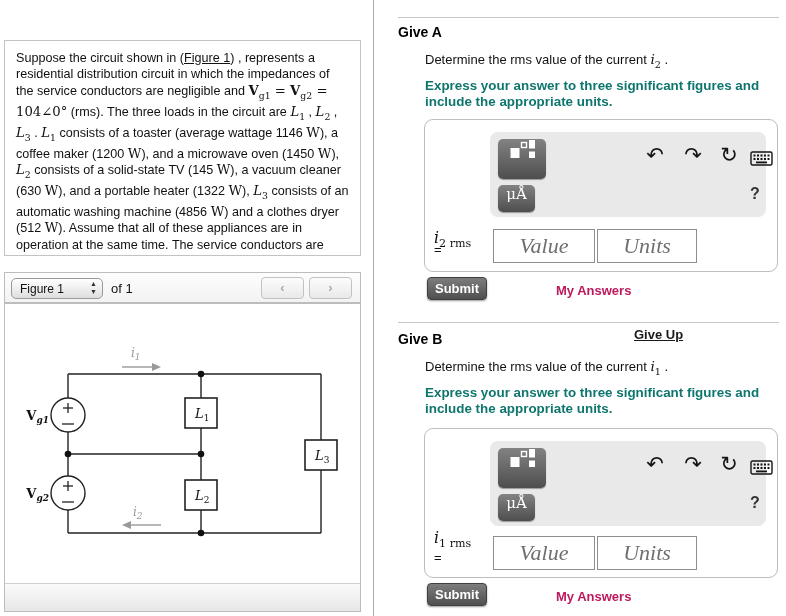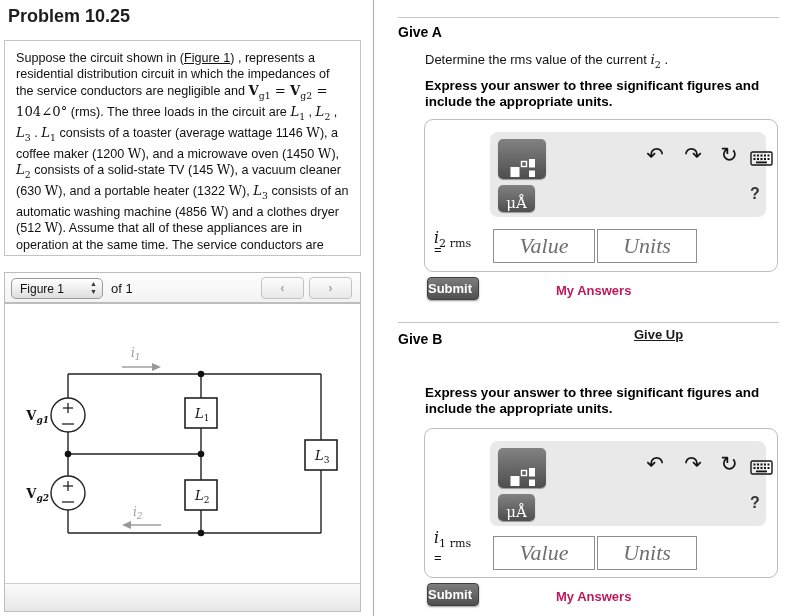--- a/index.html
+++ b/index.html
@@ -53,35 +53,35 @@
     border-top:1px solid #cfcfcf; background:linear-gradient(#fafafa,#e7e7e7);
   }
   .circuit-svg { position:absolute; left:0; top:0; }
 
   .col-divider { position:absolute; left:373px; top:0; width:1px; height:616px; background:#ababab; }
 
   
   .part-rule { position:absolute; left:398px; width:381px; height:1px; background:#c6c6c6; }
   .part-heading { position:absolute; left:398px; font-size:14px; font-weight:bold; color:#000; }
   .part-prompt { position:absolute; left:425px; font-size:13px; color:#111; }
-  .part-instruction { position:absolute; left:425px; width:348px; font-size:13.4px; font-weight:bold; color:#000000; line-height:16px; }
+  .part-instruction { position:absolute; left:425px; width:348px; font-size:13.4px; font-weight:bold; color:#0f766e; line-height:16px; }
 
   .answer-box {
     position:absolute; left:424px; width:354px;
     border:1px solid #bdbdbd; border-radius:9px; background:#fff;
   }
   .eq-toolbar {
     position:absolute; left:65px; top:12px; width:276px; height:85px;
     background:#e9e9e9; border-radius:8px;
   }
   .btn-dark {
     position:absolute; border-radius:5px;
     background:linear-gradient(#828282,#4e4e4e);
     box-shadow:0 1px 1px rgba(0,0,0,0.35);
-    display:flex; align-items:flex-end; justify-content:center; cursor:pointer;
+    display:flex; align-items:flex-start; justify-content:center; cursor:pointer;
   }
   .btn-template { left:8px; top:7px; width:48px; height:40px; }
   .btn-unit { left:8px; top:53px; width:37px; height:27px;
     color:#fff; font-family:"DejaVu Serif", serif; font-size:15px; }
   .tool-icon {
     position:absolute; top:9px; width:26px; height:28px; text-align:center;
     font-size:21px; color:#141414; cursor:pointer; line-height:28px;
   }
   .icon-undo { left:152px; } .icon-redo { left:190px; } .icon-reset { left:226px; }
   .icon-kbd { left:258px; top:13px; }
@@ -92,35 +92,34 @@
   .ans-input {
     position:absolute; top:109px; height:34px;
     border:1px solid #8e8e8e; background:#fff; text-align:center;
     font-family:"Liberation Serif", serif; font-style:italic; font-size:22px; color:#333;
   }
   .ans-input::placeholder { color:#6f6f6f; font-style:italic; opacity:1; }
   .input-value { left:68px; width:102px; }
   .input-units { left:172px; width:100px; }
 
   .submit-btn {
-    position:absolute; left:427px; width:52px; height:23px;
+    position:absolute; left:427px; width:60px; height:23px;
     border:1px solid #3f3f3f; border-radius:4px;
     background:linear-gradient(#7d7d7d,#4f4f4f);
-    color:#fff; font-size:13px; font-weight:bold; text-align:left; line-height:21px;
+    color:#fff; font-size:13px; font-weight:bold; text-align:center; line-height:21px;
     box-shadow:0 1px 2px rgba(0,0,0,0.4); cursor:pointer;
   }
   .my-answers { position:absolute; left:556px; font-size:13px; font-weight:bold; color:#be185d; cursor:pointer; }
   .give-up { position:absolute; left:634px; font-size:13px; font-weight:bold; color:#1a1a1a; text-decoration:underline; cursor:pointer;margin-top:44px; }
 </style>
 </head>
 <body>
 
 <div id="app">
 
-  <div class="page-title">Problem 10.25</div>
 
   <div class="problem-box">
     <span><span class="sg-p">Suppose the circuit shown in (</span><span class="sg-lnk">Figure 1</span><span class="sg-p">) , represents a residential distribution circuit in which the impedances of the service conductors are negligible and </span><span class="sg-mb">V</span><span class="sg-sub">g1</span><span class="sg-m"> = </span><span class="sg-mb">V</span><span class="sg-sub">g2</span><span class="sg-m"> = 104∠0°</span><span class="sg-p"> (rms). The three loads in the circuit are </span><span class="sg-mi">L</span><span class="sg-sub">1</span><span class="sg-p"> , </span><span class="sg-mi">L</span><span class="sg-sub">2</span><span class="sg-p"> , </span><span class="sg-mi">L</span><span class="sg-sub">3</span><span class="sg-p"> . </span><span class="sg-mi">L</span><span class="sg-sub">1</span><span class="sg-p"> consists of a toaster (average wattage 1146 </span><span class="sg-m">W</span><span class="sg-p">), a coffee maker (1200 </span><span class="sg-m">W</span><span class="sg-p">), and a microwave oven (1450 </span><span class="sg-m">W</span><span class="sg-p">), </span><span class="sg-mi">L</span><span class="sg-sub">2</span><span class="sg-p"> consists of a solid-state TV (145 </span><span class="sg-m">W</span><span class="sg-p">), a vacuum cleaner (630 </span><span class="sg-m">W</span><span class="sg-p">), and a portable heater (1322 </span><span class="sg-m">W</span><span class="sg-p">), </span><span class="sg-mi">L</span><span class="sg-sub">3</span><span class="sg-p"> consists of an automatic washing machine (4856 </span><span class="sg-m">W</span><span class="sg-p">) and a clothes dryer (512 </span><span class="sg-m">W</span><span class="sg-p">). Assume that all of these appliances are in operation at the same time. The service conductors are protected with 50 </span><span class="sg-m">A</span><span class="sg-p"> (rms) circuit breakers.</span></span>
   </div>
 
   <div class="figure-bar">
     <div class="figure-select">
       <span>Figure 1</span>
       <span class="steppers">
         <span>▲</span>
@@ -249,20 +248,21 @@
     <input class="ans-input input-value" type="text" placeholder="Value" style="">
     <input class="ans-input input-units" type="text" placeholder="Units" style="">
   </div>
 
   <div class="submit-btn" style="top:277px;">Submit</div>
   <div class="my-answers" style="top:283px;">My Answers</div>
   <div class="give-up" style="top:283px;">Give Up</div>
 
   <div class="part-rule" style="top:322px;"></div>
   <div class="part-heading" style="top:331px;">Give B</div>
+  <div class="part-prompt" style="top:358px;"><span class="sg-p">Determine the rms value of the current </span><span class="sg-mi">i</span><span class="sg-sub">1</span><span class="sg-p"> .</span></div>
   <div class="part-instruction" style="top:385px;">Express your answer to three significant figures and include the appropriate units.</div>
 
   <div class="answer-box" style="top:428px; height:150px;">
     <div class="eq-toolbar">
       <div class="btn-dark btn-template">
         <svg width="27" height="21" viewBox="0 0 27 21">
           <rect x="1.5" y="9" width="9" height="10" fill="#fff"></rect>
           <rect x="12.5" y="3.5" width="5" height="5" fill="none" stroke="#fff" stroke-width="1.4"></rect>
           <rect x="20" y="1" width="6" height="8.5" fill="#fff"></rect>
           <rect x="20" y="12.5" width="6" height="6.5" fill="#fff"></rect>

